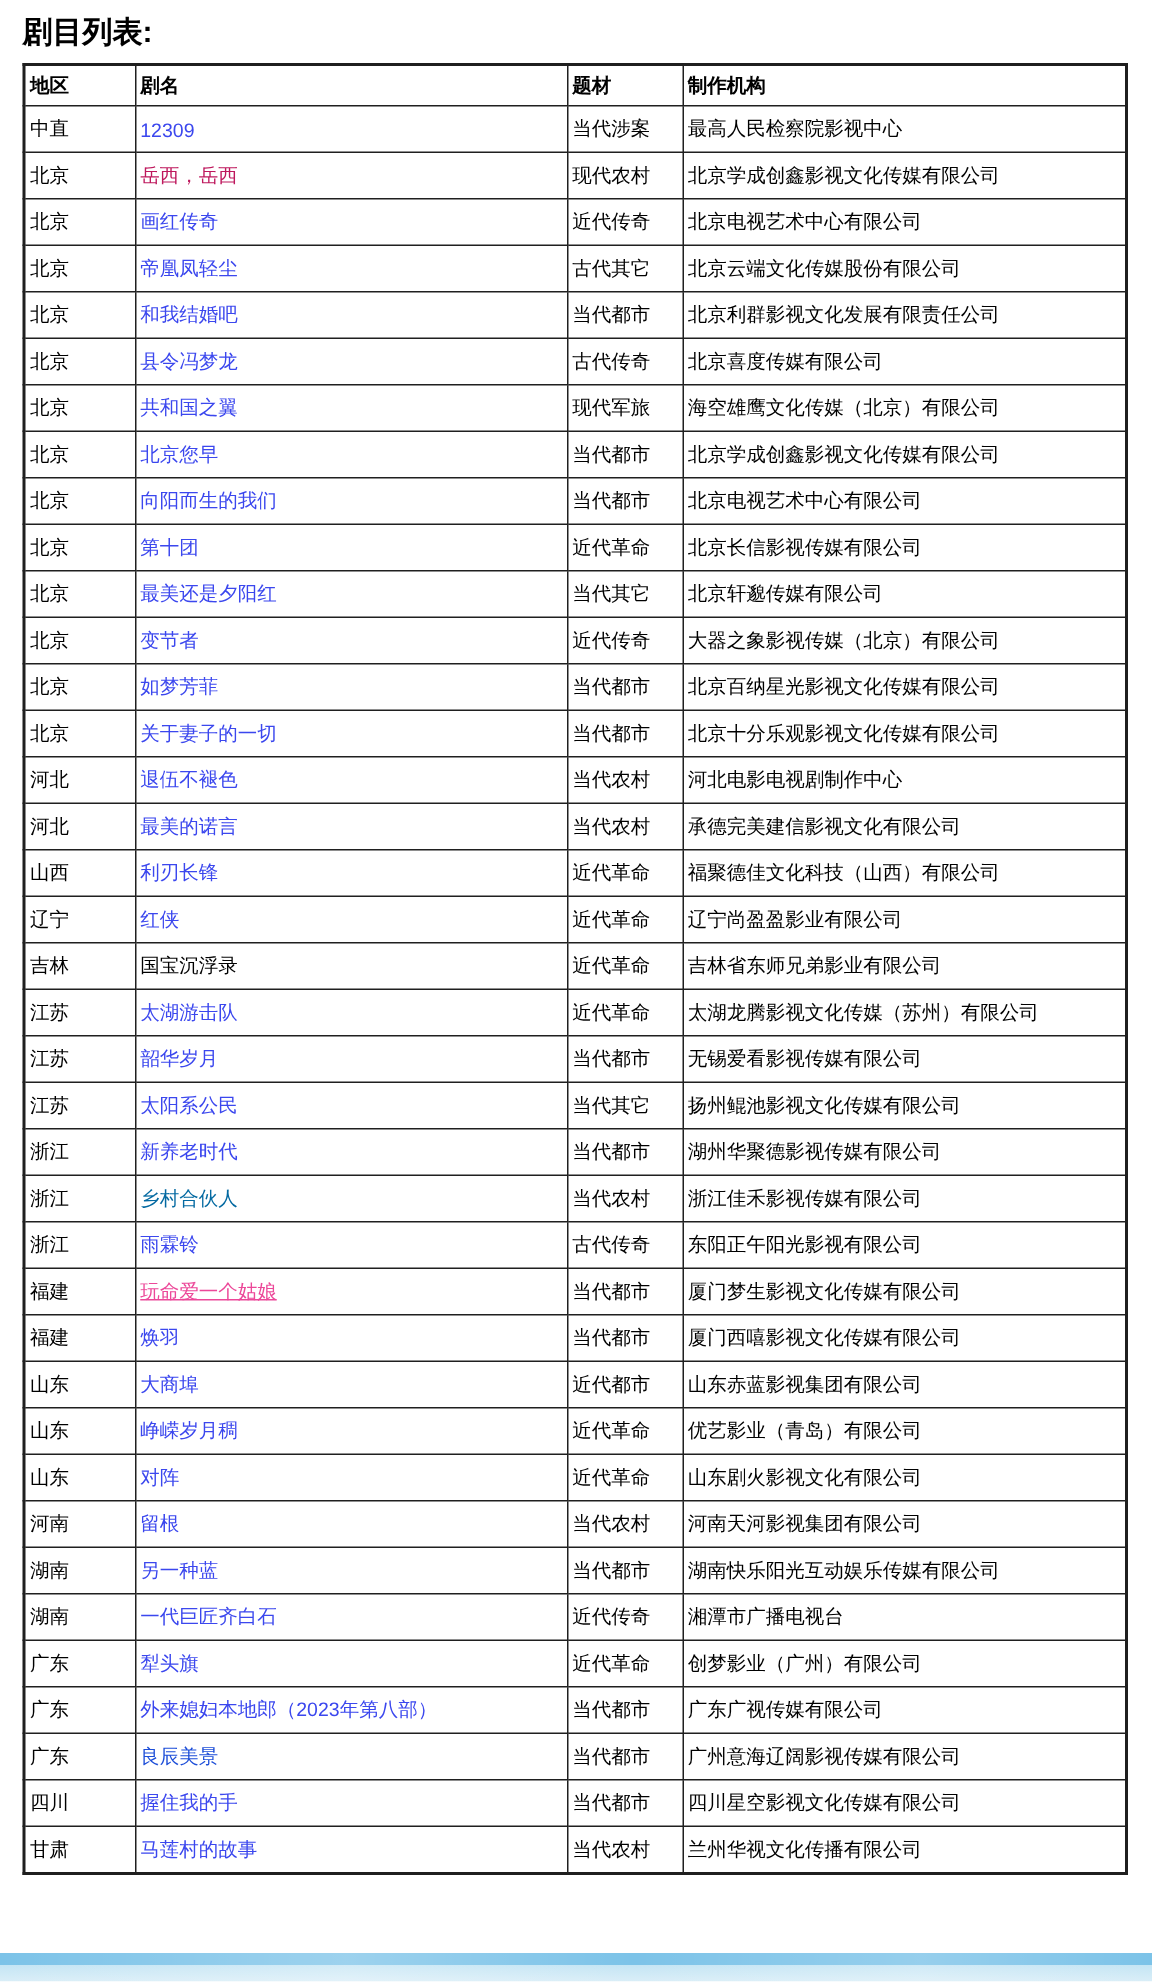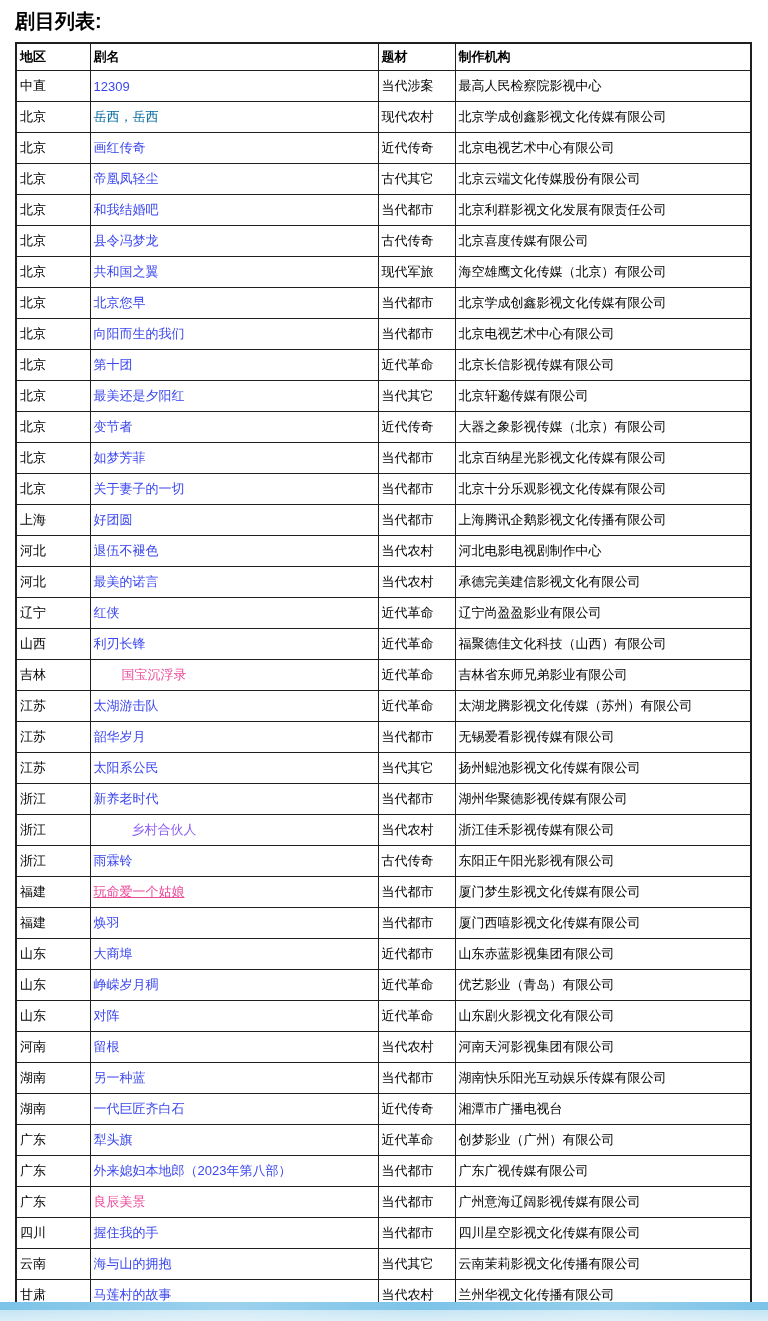--- a/index.html
+++ b/index.html
@@ -91,21 +91,21 @@
   <tbody>
   <tr>
     <td>中直</td>
     <td><a class="drama-link" href="#" style="color: rgb(59, 71, 238);">12309</a></td>
     <td>当代涉案</td>
     <td>最高人民检察院影视中心</td>
   </tr>
 
   <tr>
     <td>北京</td>
-    <td><a class="drama-link" href="#" style="color: #0369a1;">岳西，岳西</a></td>
+    <td><a class="drama-link" href="#" style="color: #be185d;">岳西，岳西</a></td>
     <td>现代农村</td>
     <td>北京学成创鑫影视文化传媒有限公司</td>
   </tr>
 
   <tr>
     <td>北京</td>
     <td><a class="drama-link" href="#" style="color: rgb(59, 71, 238);">画红传奇</a></td>
     <td>近代传奇</td>
     <td>北京电视艺术中心有限公司</td>
   </tr>
@@ -180,58 +180,52 @@
     <td>北京百纳星光影视文化传媒有限公司</td>
   </tr>
 
   <tr>
     <td>北京</td>
     <td><a class="drama-link" href="#" style="color: rgb(59, 71, 238);">关于妻子的一切</a></td>
     <td>当代都市</td>
     <td>北京十分乐观影视文化传媒有限公司</td>
   </tr>
 
-  <tr>
-    <td>上海</td>
-    <td><a class="drama-link" href="#" style="color: rgb(59, 71, 238);">好团圆</a></td>
-    <td>当代都市</td>
-    <td>上海腾讯企鹅影视文化传播有限公司</td>
-  </tr>
 
   <tr>
     <td>河北</td>
     <td><a class="drama-link" href="#" style="color: rgb(59, 71, 238);">退伍不褪色</a></td>
     <td>当代农村</td>
     <td>河北电影电视剧制作中心</td>
   </tr>
 
   <tr>
     <td>河北</td>
     <td><a class="drama-link" href="#" style="color: rgb(59, 71, 238);">最美的诺言</a></td>
     <td>当代农村</td>
     <td>承德完美建信影视文化有限公司</td>
   </tr>
 
   <tr>
+    <td>山西</td>
+    <td><a class="drama-link" href="#" style="color: rgb(59, 71, 238);">利刃长锋</a></td>
+    <td>近代革命</td>
+    <td>福聚德佳文化科技（山西）有限公司</td>
+  </tr>
+
+  <tr>
     <td>辽宁</td>
     <td><a class="drama-link" href="#" style="color: rgb(59, 71, 238);">红侠</a></td>
     <td>近代革命</td>
     <td>辽宁尚盈盈影业有限公司</td>
   </tr>
 
   <tr>
-    <td>山西</td>
-    <td><a class="drama-link" href="#" style="color: rgb(59, 71, 238);">利刃长锋</a></td>
-    <td>近代革命</td>
-    <td>福聚德佳文化科技（山西）有限公司</td>
-  </tr>
-
-  <tr>
     <td>吉林</td>
-    <td><a class="drama-link" href="#" style="color: #ec4899; margin-left: 28px;">国宝沉浮录</a></td>
+    <td><a class="drama-link" href="#" style="color: #000000;">国宝沉浮录</a></td>
     <td>近代革命</td>
     <td>吉林省东师兄弟影业有限公司</td>
   </tr>
 
   <tr>
     <td>江苏</td>
     <td><a class="drama-link" href="#" style="color: rgb(59, 71, 238);">太湖游击队</a></td>
     <td>近代革命</td>
     <td>太湖龙腾影视文化传媒（苏州）有限公司</td>
   </tr>
@@ -252,21 +246,21 @@
 
   <tr>
     <td>浙江</td>
     <td><a class="drama-link" href="#" style="color: rgb(59, 71, 238);">新养老时代</a></td>
     <td>当代都市</td>
     <td>湖州华聚德影视传媒有限公司</td>
   </tr>
 
   <tr>
     <td>浙江</td>
-    <td><a class="drama-link" href="#" style="color: #8b5cf6; margin-left: 38px;">乡村合伙人</a></td>
+    <td><a class="drama-link" href="#" style="color: #0369a1;">乡村合伙人</a></td>
     <td>当代农村</td>
     <td>浙江佳禾影视传媒有限公司</td>
   </tr>
 
   <tr>
     <td>浙江</td>
     <td><a class="drama-link" href="#" style="color: rgb(59, 71, 238);">雨霖铃</a></td>
     <td>古代传奇</td>
     <td>东阳正午阳光影视有限公司</td>
   </tr>
@@ -337,38 +331,32 @@
 
   <tr>
     <td>广东</td>
     <td><a class="drama-link" href="#" style="color: rgb(59, 71, 238);">外来媳妇本地郎（2023年第八部）</a></td>
     <td>当代都市</td>
     <td>广东广视传媒有限公司</td>
   </tr>
 
   <tr>
     <td>广东</td>
-    <td><a class="drama-link" href="#" style="color: #ec4899;">良辰美景</a></td>
+    <td><a class="drama-link" href="#" style="color: #1d4ed8;">良辰美景</a></td>
     <td>当代都市</td>
     <td>广州意海辽阔影视传媒有限公司</td>
   </tr>
 
   <tr>
     <td>四川</td>
     <td><a class="drama-link" href="#" style="color: rgb(59, 71, 238);">握住我的手</a></td>
     <td>当代都市</td>
     <td>四川星空影视文化传媒有限公司</td>
   </tr>
 
-  <tr>
-    <td>云南</td>
-    <td><a class="drama-link" href="#" style="color: rgb(59, 71, 238);">海与山的拥抱</a></td>
-    <td>当代其它</td>
-    <td>云南茉莉影视文化传播有限公司</td>
-  </tr>
 
   <tr>
     <td>甘肃</td>
     <td><a class="drama-link" href="#" style="color: rgb(59, 71, 238);">马莲村的故事</a></td>
     <td>当代农村</td>
     <td>兰州华视文化传播有限公司</td>
   </tr>
 </tbody>
 </table>
 

